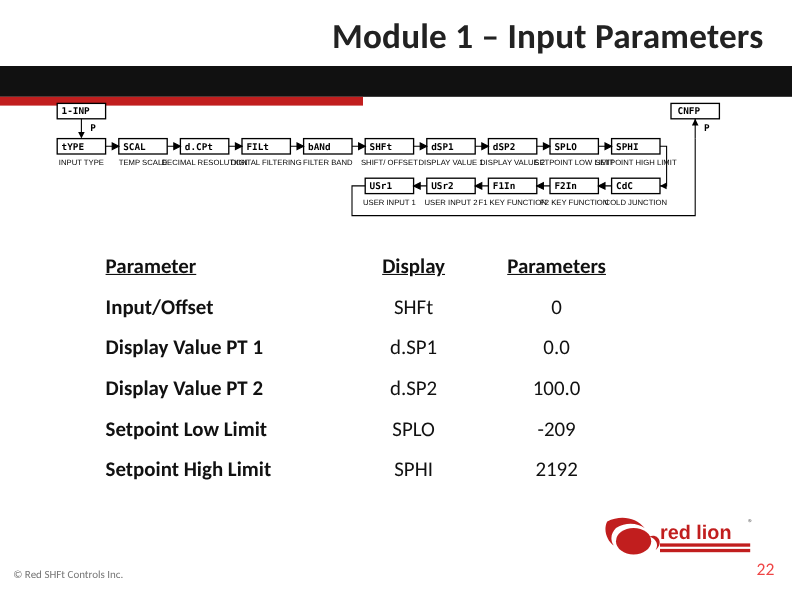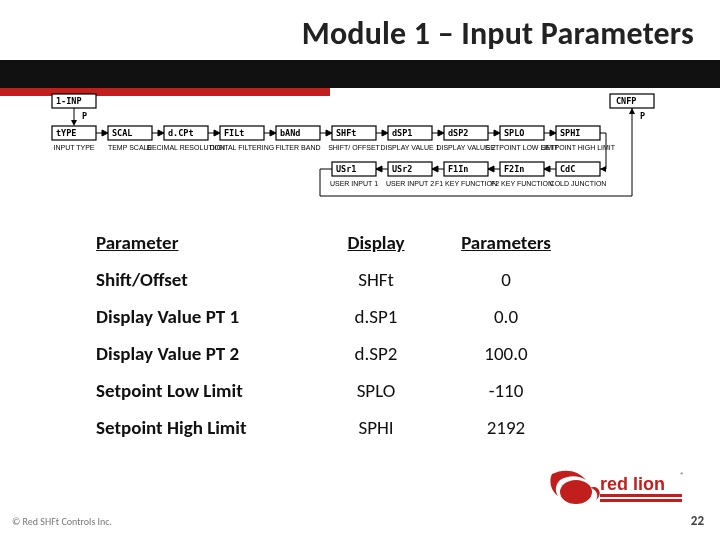--- a/index.html
+++ b/index.html
@@ -17,21 +17,21 @@
   .param-table { position: absolute; top: 224px; left: 96px; width: 480px; }
   .param-table table { border-collapse: collapse; width: 100%; }
   .param-table td, .param-table th { padding: 7px 10px 7px 0; font-size: 19px; color: #111; text-align: left; vertical-align: top; }
   .param-table th { font-weight: 700; }
   .param-table th.u { text-decoration: underline; }
   .param-table td.c1 { width: 220px; font-weight: 700; }
   .param-table td.c2, .param-table th.c2 { width: 130px; text-align: center; }
   .param-table td.c3, .param-table th.c3 { width: 130px; text-align: center; }
 
   .footer { position: absolute; bottom: 12px; left: 12px; font-size: 10px; color: #777; }
-  .pagenum { position: absolute; bottom: 12px; right: 16px; font-size: 13px; color: #404040; font-weight: bold; }
+  .pagenum { position: absolute; bottom: 12px; right: 16px; font-size: 16px; color: #ef4444; }
 
   .logo { position: absolute; bottom: 26px; right: 34px; width: 140px; height: 44px; }
   .logo svg { width: 100%; height: 100%; }
 
   
   .dbox { fill: #fff; stroke: #000; stroke-width: 1.2; }
   .dtxt { font: 700 8.5px monospace; fill: #000; }
   .dlbl { font: 7px "Arial Narrow", Arial, sans-serif; fill: #000; text-anchor: middle; }
   .dline { stroke: #000; stroke-width: 1; fill: none; }
   .darr { fill: #000; }
@@ -185,38 +185,38 @@
 
   <div class="param-table">
     <table>
       <tbody>
           <tr>
         <th class="u c1">Parameter</th>
         <th class="u c2">Display</th>
         <th class="u c3">Parameters</th>
       </tr>
       <tr>
-        <td class="c1">Shift/Offset</td>
+        <td class="c1">Input/Offset</td>
         <td class="c2">SHFt</td>
         <td class="c3">0</td>
       </tr>
       <tr>
         <td class="c1">Display Value PT 1</td>
         <td class="c2">d.SP1</td>
         <td class="c3">0.0</td>
       </tr>
       <tr>
         <td class="c1">Display Value PT 2</td>
         <td class="c2">d.SP2</td>
         <td class="c3">100.0</td>
       </tr>
       <tr>
         <td class="c1">Setpoint Low Limit</td>
         <td class="c2">SPLO</td>
-        <td class="c3">-110</td>
+        <td class="c3">-209</td>
       </tr>
       <tr>
         <td class="c1">Setpoint High Limit</td>
         <td class="c2">SPHI</td>
         <td class="c3">2192</td>
       </tr>
     </tbody>
       </table>
   </div>
 

